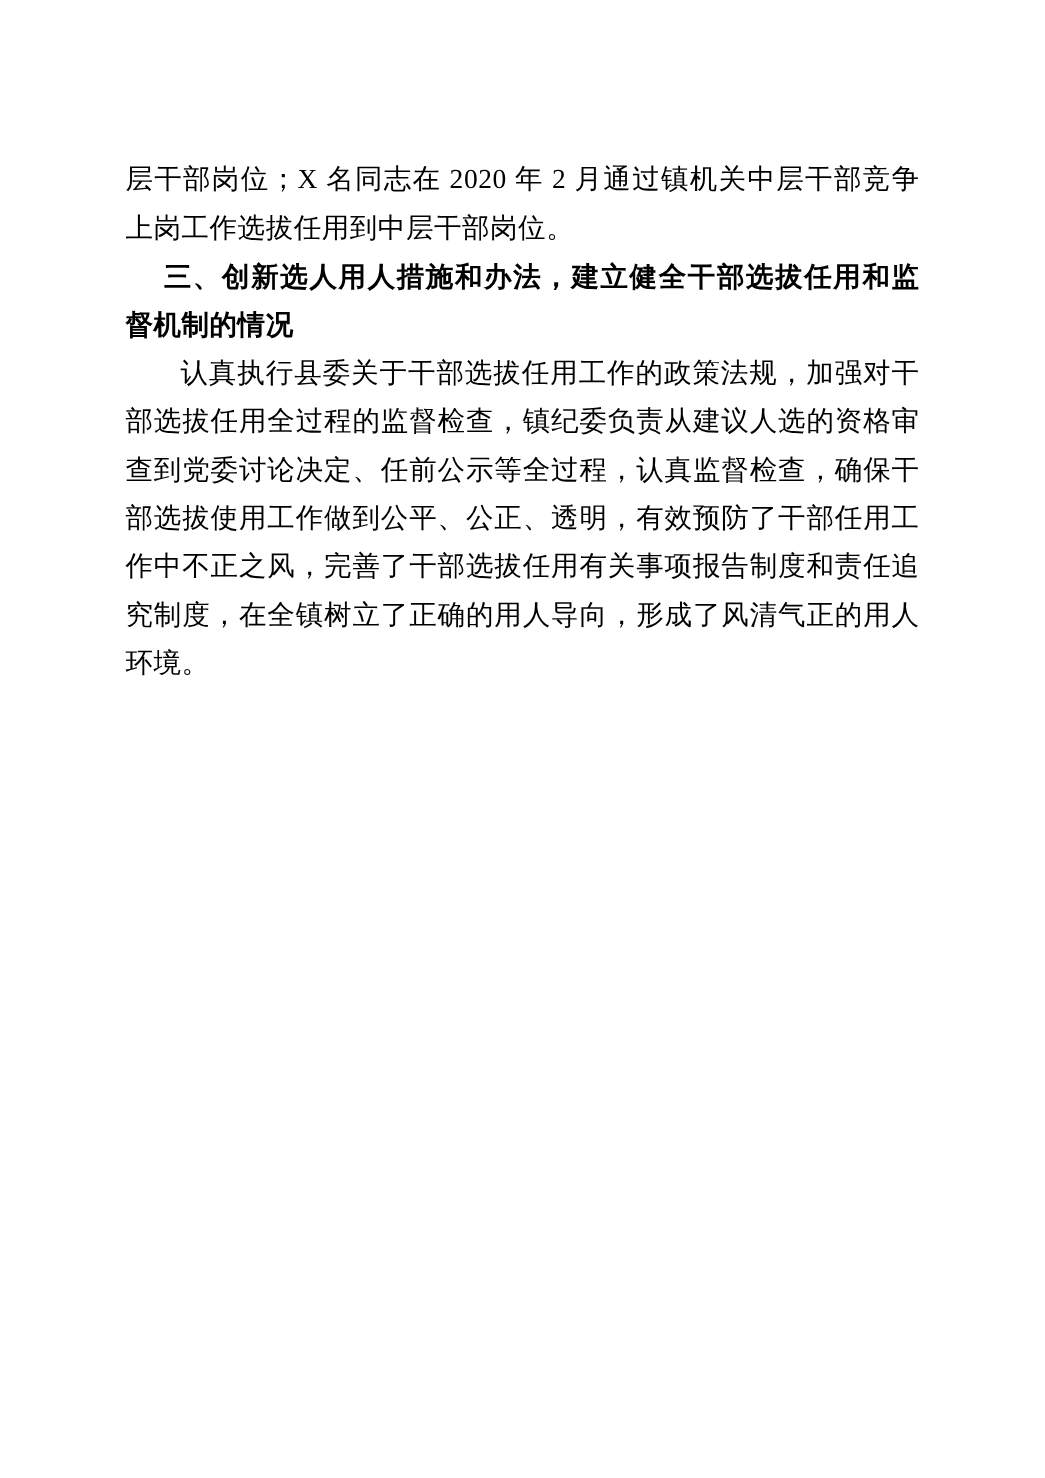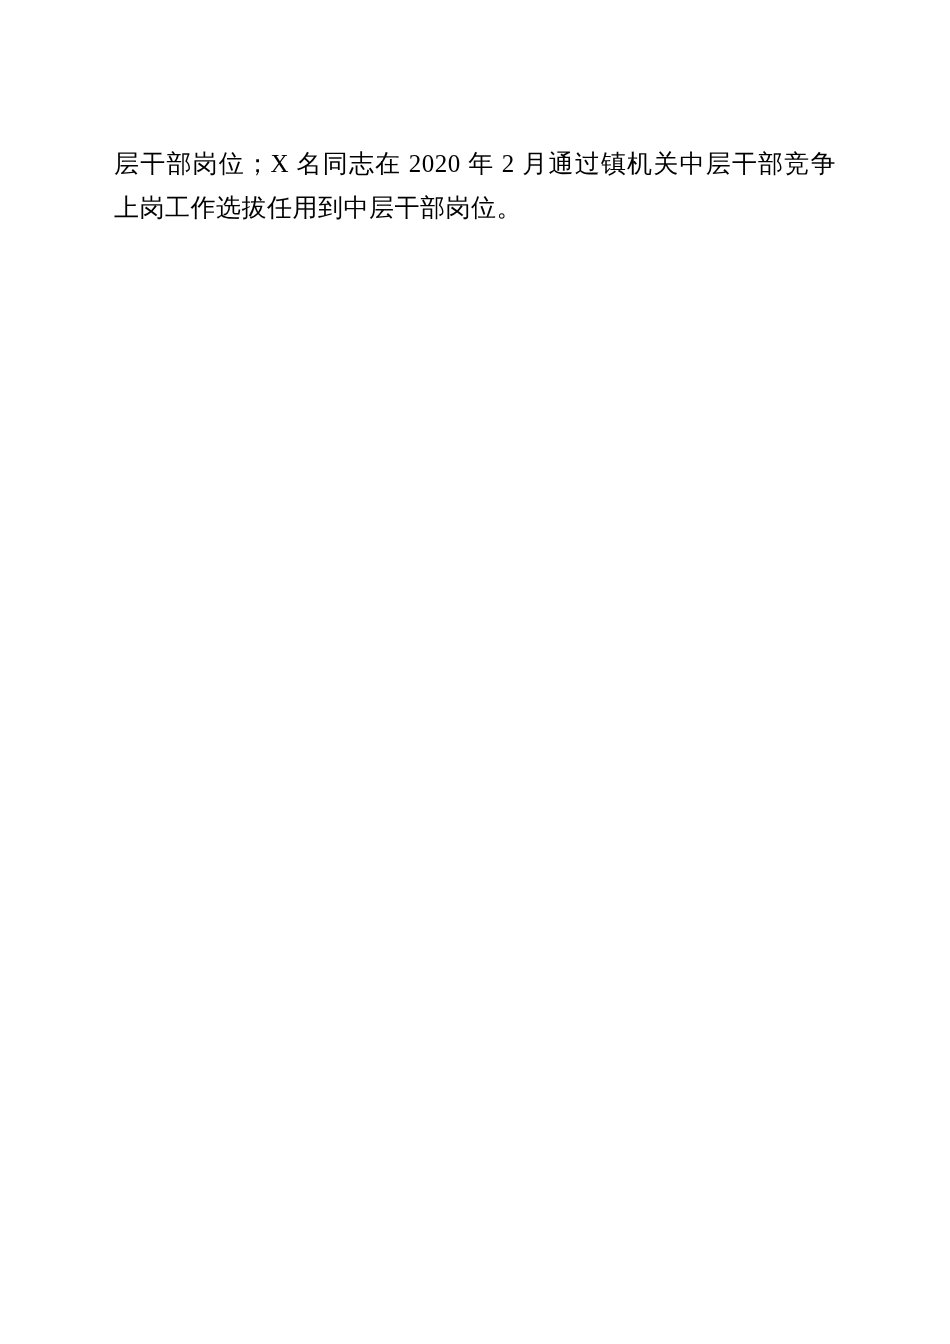--- a/index.html
+++ b/index.html
@@ -44,16 +44,18 @@
 </style>
 </head>
 <body>
 
 <div class="page">
 
   <p class="body-para no-indent">层干部岗位；X 名同志在 2020 年 2 月通过镇机关中层干部竞争上岗工作选拔任用到中层干部岗位。</p>
 
 
 
+  <h2 class="heading">三、创新选人用人措施和办法，建立健全干部选拔任用和监督机制的情况</h2>
 
+  <p class="body-para">认真执行县委关于干部选拔任用工作的政策法规，加强对干部选拔任用全过程的监督检查，镇纪委负责从建议人选的资格审查到党委讨论决定、任前公示等全过程，认真监督检查，确保干部选拔使用工作做到公平、公正、透明，有效预防了干部任用工作中不正之风，完善了干部选拔任用有关事项报告制度和责任追究制度，在全镇树立了正确的用人导向，形成了风清气正的用人环境。</p>
 
 
 </div>
 
 </body></html>

